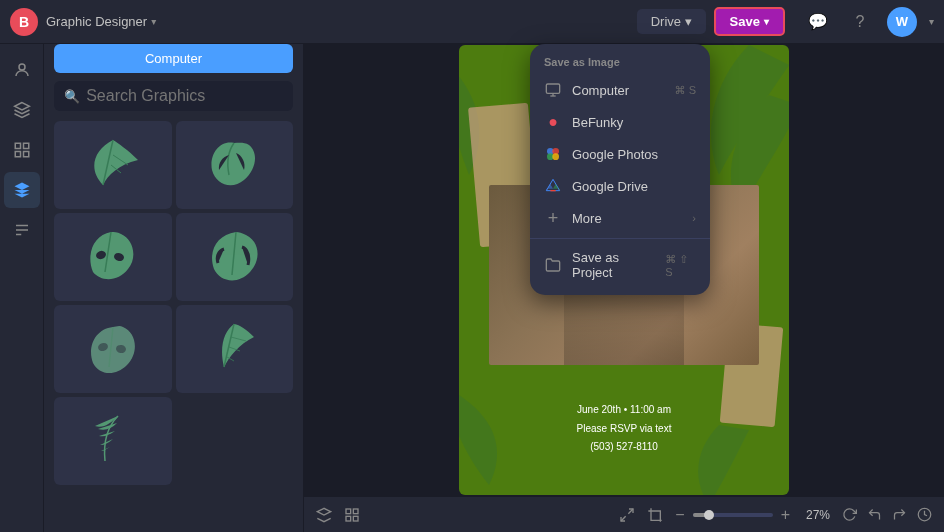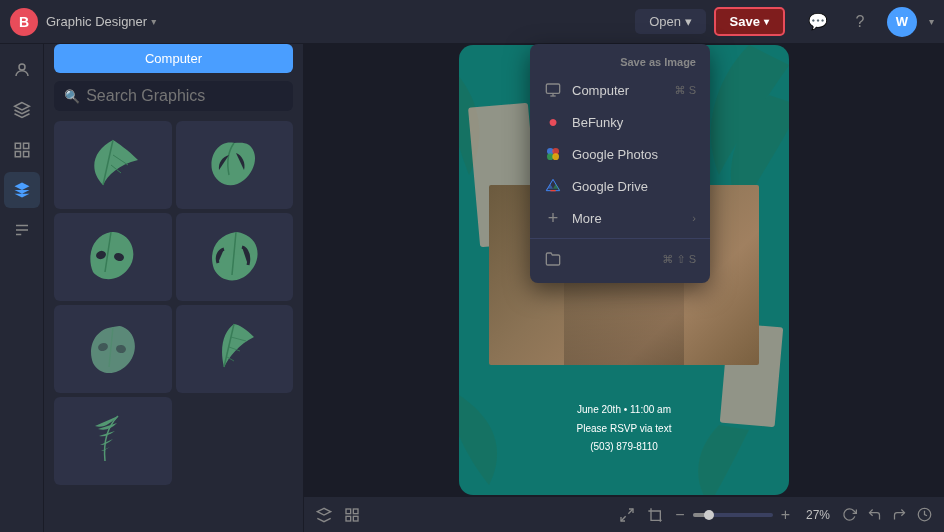--- a/index.html
+++ b/index.html
@@ -59,21 +59,21 @@
       border-radius: 5px;
       font-size: 13px;
       cursor: pointer;
       border: none;
     }
     .btn-open {
       background: #2e3247;
       color: #c0c0c0;
     }
     .btn-save {
-      background: #7f1d1d;
+      background: #a21caf;
       color: white;
       font-weight: 600;
       border: 2px solid #e84c5a;
     }
     .btn-save .chevron { font-size: 10px; }
     .header-icons {
       display: flex;
       align-items: center;
       gap: 12px;
       margin-left: 10px;
@@ -231,22 +231,22 @@
     .canvas-wrapper {
       flex: 1;
       display: flex;
       align-items: center;
       justify-content: center;
       position: relative;
     }
     .canvas-img {
       width: 330px;
       height: 450px;
-      background: #0f766e;
-      border-radius: 14px;
+      background: #4d7c0f;
+      border-radius: 6px;
       position: relative;
       overflow: hidden;
     }
     .canvas-pink-rect {
       position: absolute;
       background: #e8a898;
       opacity: 0.6;
     }
     .canvas-text-block {
       position: absolute;
@@ -308,25 +308,24 @@
       gap: 10px;
       color: #888;
       font-size: 14px;
     }
     .dropdown-menu {
       position: absolute;
       top: 44px;
       left: 530px;
       width: 180px;
       background: #2e3247;
-      border-radius: 8px;
+      border-radius: 15px;
       box-shadow: 0 8px 24px rgba(0,0,0,0.5);
       padding: 8px 0;
       z-index: 200;
-      text-align: right;
     }
     .dropdown-section-label {
       font-size: 11px;
       font-weight: 600;
       color: #888;
       padding: 4px 14px 6px;
       text-transform: none;
       letter-spacing: 0;
     }
     .dropdown-item {
@@ -371,21 +370,21 @@
 <div class="header">
   <div class="header-logo">
     <span>B</span>
   </div>
   <div class="header-app-name">
     <span>Graphic Designer</span>
     <span class="chevron">▾</span>
   </div>
   <div class="header-spacer"></div>
   <button class="header-btn btn-open">
-    <span>Open</span>
+    <span>Drive</span>
     <span class="chevron">▾</span>
   </button>
   <button class="header-btn btn-save">
     <span>Save</span>
     <span class="chevron">▾</span>
   </button>
   <div class="header-icons">
     <div class="header-icon">💬</div>
     <div class="header-icon">?</div>
     <div class="header-avatar">
@@ -528,21 +527,21 @@
         <div style="position:absolute;top:20px;left:50%;transform:translateX(-50%);font-size:48px;font-weight:900;color:white;opacity:0.9;letter-spacing:8px;text-shadow:2px 2px 8px rgba(0,0,0,0.3)">FT</div>
 
         <div class="canvas-photo" style="background:linear-gradient(135deg,#6b5a3e 0%,#8b7355 40%,#a08060 70%,#7a6040 100%)">
 
           <div style="position:absolute;bottom:0;left:50%;transform:translateX(-50%);width:120px;height:130px;background:linear-gradient(to bottom, transparent, rgba(0,0,0,0.2))"></div>
         </div>
 
         <div class="canvas-text-block">
           <div style="font-size:10px;margin-bottom:3px">June 20th • 11:00 am</div>
           <div style="font-size:10px;margin-bottom:2px">Please RSVP via text</div>
-          <div style="font-size:10px">(503) 879-8110</div>
+          <div style="font-size:10px">(503) 527-8110</div>
         </div>
       </div>
     </div>
 
     <div class="bottom-bar">
       <div class="bottom-icon">
         <svg width="16" height="16" viewBox="0 0 24 24" fill="none" stroke="currentColor" stroke-width="2">
             <polygon points="12 2 2 7 12 12 22 7 12 2"></polygon>
             <polyline points="2 17 12 22 22 17"></polyline>
           </svg>
@@ -660,15 +659,16 @@
   </div>
 
   <div class="dropdown-divider"></div>
 
   <div class="dropdown-item">
     <span class="menu-icon" style="color:#888;">
       <svg width="16" height="16" viewBox="0 0 24 24" fill="none" stroke="currentColor" stroke-width="2">
           <path d="M22 19a2 2 0 0 1-2 2H4a2 2 0 0 1-2-2V5a2 2 0 0 1 2-2h5l2 3h9a2 2 0 0 1 2 2z"></path>
         </svg>
     </span>
+    <span>Save as Project</span>
     <span class="shortcut">⌘ ⇧ S</span>
   </div>
 </div>
 
 </body></html>

